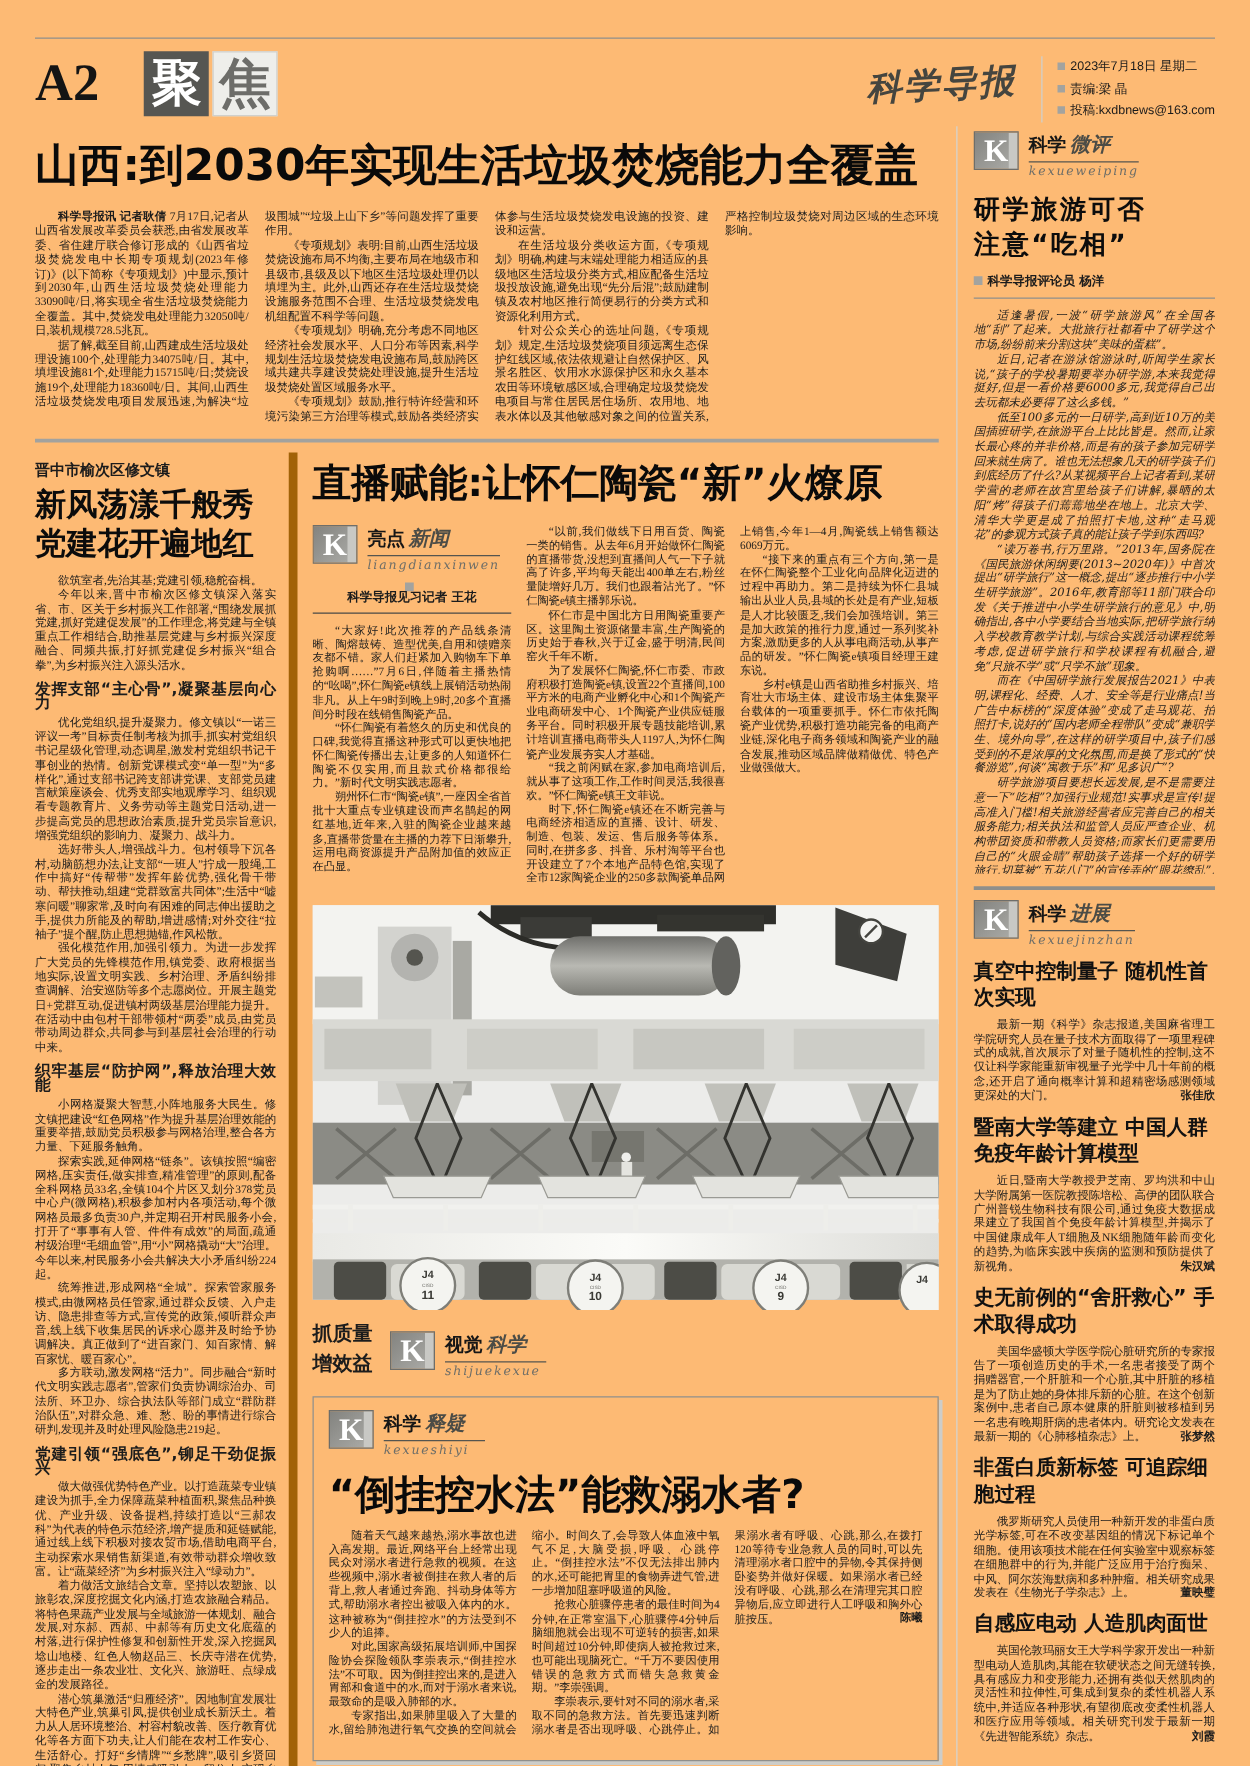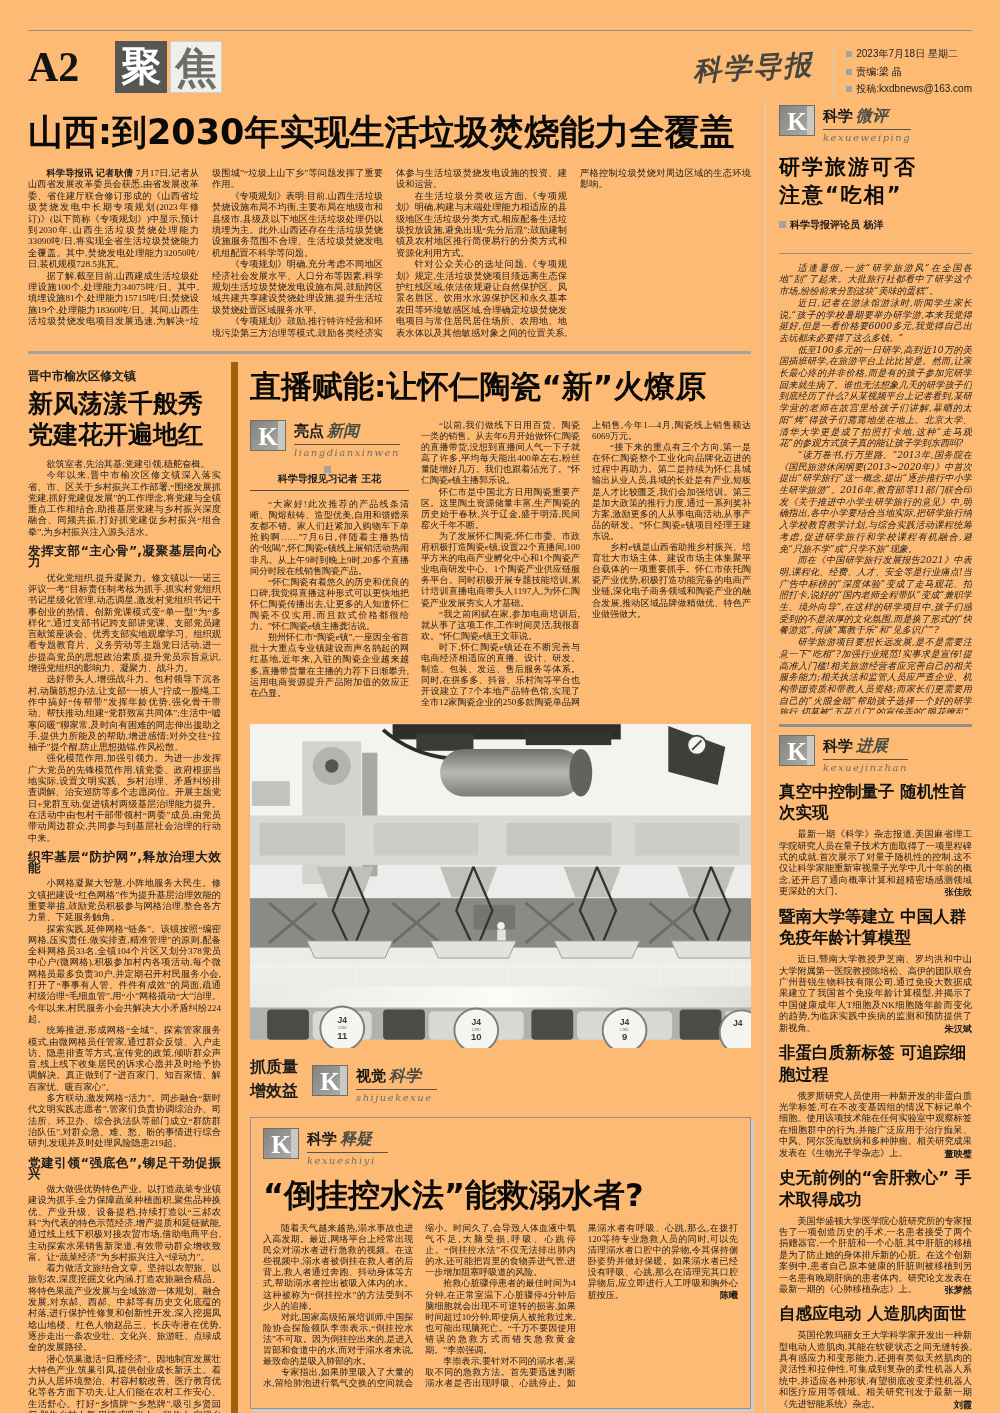--- a/index.html
+++ b/index.html
@@ -70,21 +70,21 @@
   .cap-badge { width:128px; flex:0 0 auto; padding-top:4px; }
 
   
   .qa-box { border:1px solid #90908c; box-shadow:3px 3px 0 #cdcdc9; margin-top:9px; padding:10px 12px 8px; height:292px; overflow:hidden; }
   .qa-title { font-family:"DejaVu Sans", sans-serif; font-size:32px; font-weight:900; white-space:nowrap; color:#0a0a0a; margin:8px 0 5px; }
   .qa-sub { font-family:"DejaVu Sans", sans-serif; font-size:15px; font-weight:bold; margin-bottom:8px; }
   .qa-cols { column-count:3; column-gap:12px; column-fill:auto; height:168px; overflow:hidden; font-size:9px; line-height:11.1px; text-align:justify; }
 
   
   .review-title { font-family:"DejaVu Sans", sans-serif; font-size:21px; font-weight:900; line-height:1.35; letter-spacing:2px; margin:10px 0 8px; color:#0c0c0c; }
-  .review-byline { display:flex; align-items:center; font-family:"DejaVu Sans", sans-serif; font-size:10px; font-weight:bold; border-bottom:1px solid #8f8f8b; padding:0 0 21px; margin-bottom:8px; }
+  .review-byline { display:flex; align-items:center; font-family:"DejaVu Sans", sans-serif; font-size:10px; font-weight:bold; border-bottom:1px solid #8f8f8b; padding:0 0 6px; margin-bottom:8px; }
   .review-body { font:italic 9.2px/11.7px "DejaVu Serif", serif; text-align:justify; height:452px; overflow:hidden; }
   .review-body p { text-indent:2em; }
   .rail-rule { border-top:3px solid #8f8f8b; margin:10px 0 8px; }
   .prog-item { margin-bottom:7px; }
   .prog-title { font-family:"DejaVu Sans", sans-serif; font-size:16.5px; font-weight:bold; line-height:1.32; margin:8px 0 5px; color:#111; }
   .prog-body { font-size:9.2px; line-height:11.4px; text-align:justify; text-indent:2em; }
 </style>
 </head>
 <body>
 
@@ -160,21 +160,21 @@
                     </div>
                   <div class="kb-pinyin">liangdianxinwen</div>
                 </div>
               </div>
               <div class="byline-row">
                   <span class="sq"></span>
                   <span>科学导报见习记者 王花</span>
                 </div>
             </div>
             <p>“大家好!此次推荐的产品线条清晰、陶熔鼓铸、造型优美,自用和馈赠亲友都不错。家人们赶紧加入购物车下单抢购啊……”7月6日,伴随着主播热情的“吆喝”,怀仁陶瓷e镇线上展销活动热闹非凡。从上午9时到晚上9时,20多个直播间分时段在线销售陶瓷产品。</p>
-            <p>“怀仁陶瓷有着悠久的历史和优良的口碑,我觉得直播这种形式可以更快地把怀仁陶瓷传播出去,让更多的人知道怀仁陶瓷不仅实用,而且款式价格都很给力。”怀仁陶瓷e镇主播龚洁说。</p>
+            <p>“怀仁陶瓷有着悠久的历史和优良的口碑,我觉得直播这种形式可以更快地把怀仁陶瓷传播出去,让更多的人知道怀仁陶瓷不仅实用,而且款式价格都很给力。”新时代文明实践志愿者。</p>
             <p>朔州怀仁市“陶瓷e镇”,一座因全省首批十大重点专业镇建设而声名鹊起的网红基地,近年来,入驻的陶瓷企业越来越多,直播带货量在主播的力荐下日渐攀升,运用电商资源提升产品附加值的效应正在凸显。</p>
             <p>“以前,我们做线下日用百货、陶瓷一类的销售。从去年6月开始做怀仁陶瓷的直播带货,没想到直播间人气一下子就高了许多,平均每天能出400单左右,粉丝量陡增好几万。我们也跟着沾光了。”怀仁陶瓷e镇主播郭乐说。</p>
             <p>怀仁市是中国北方日用陶瓷重要产区。这里陶土资源储量丰富,生产陶瓷的历史始于春秋,兴于辽金,盛于明清,民间窑火千年不断。</p>
             <p>为了发展怀仁陶瓷,怀仁市委、市政府积极打造陶瓷e镇,设置22个直播间,100平方米的电商产业孵化中心和1个陶瓷产业电商研发中心、1个陶瓷产业供应链服务平台。同时积极开展专题技能培训,累计培训直播电商带头人1197人,为怀仁陶瓷产业发展夯实人才基础。</p>
             <p>“我之前闲赋在家,参加电商培训后,就从事了这项工作,工作时间灵活,我很喜欢。”怀仁陶瓷e镇王文菲说。</p>
             <p>时下,怀仁陶瓷e镇还在不断完善与电商经济相适应的直播、设计、研发、制造、包装、发运、售后服务等体系。同时,在拼多多、抖音、乐村淘等平台也开设建立了7个本地产品特色馆,实现了全市12家陶瓷企业的250多款陶瓷单品网上销售,今年1—4月,陶瓷线上销售额达6069万元。</p>
             <p>“接下来的重点有三个方向,第一是在怀仁陶瓷整个工业化向品牌化迈进的过程中再助力。第二是持续为怀仁县城输出从业人员,县域的长处是有产业,短板是人才比较匮乏,我们会加强培训。第三是加大政策的推行力度,通过一系列奖补方案,激励更多的人从事电商活动,从事产品的研发。”怀仁陶瓷e镇项目经理王建东说。</p>
             <p>乡村e镇是山西省助推乡村振兴、培育壮大市场主体、建设市场主体集聚平台载体的一项重要抓手。怀仁市依托陶瓷产业优势,积极打造功能完备的电商产业链,深化电子商务领域和陶瓷产业的融合发展,推动区域品牌做精做优、特色产业做强做大。</p>
           </div>
 
@@ -382,26 +382,26 @@
 
       <div class="prog-item">
         <div class="prog-title">真空中控制量子 随机性首次实现</div>
         <div class="prog-body"><span>最新一期《科学》杂志报道,美国麻省理工学院研究人员在量子技术方面取得了一项里程碑式的成就,首次展示了对量子随机性的控制,这不仅让科学家能重新审视量子光学中几十年前的概念,还开启了通向概率计算和超精密场感测领域更深处的大门。</span><span class="author">张佳欣</span></div>
       </div>
       <div class="prog-item">
         <div class="prog-title">暨南大学等建立 中国人群免疫年龄计算模型</div>
         <div class="prog-body"><span>近日,暨南大学教授尹芝南、罗均洪和中山大学附属第一医院教授陈培松、高伊的团队联合广州普锐生物科技有限公司,通过免疫大数据成果建立了我国首个免疫年龄计算模型,并揭示了中国健康成年人T细胞及NK细胞随年龄而变化的趋势,为临床实践中疾病的监测和预防提供了新视角。</span><span class="author">朱汉斌</span></div>
       </div>
       <div class="prog-item">
+        <div class="prog-title">史无前例的“舍肝救心” 手术取得成功</div>
+        <div class="prog-body"><span>美国华盛顿大学医学院心脏研究所的专家报告了一项创造历史的手术,一名患者接受了两个捐赠器官,一个肝脏和一个心脏,其中肝脏的移植是为了防止她的身体排斥新的心脏。在这个创新案例中,患者自己原本健康的肝脏则被移植到另一名患有晚期肝病的患者体内。研究论文发表在最新一期的《心肺移植杂志》上。</span><span class="author">张梦然</span></div>
+      </div>
+      <div class="prog-item">
         <div class="prog-title">非蛋白质新标签 可追踪细胞过程</div>
         <div class="prog-body"><span>俄罗斯研究人员使用一种新开发的非蛋白质光学标签,可在不改变基因组的情况下标记单个细胞。使用该项技术能在任何实验室中观察标签在细胞群中的行为,并能广泛应用于治疗痴呆、中风、阿尔茨海默病和多种肿瘤。相关研究成果发表在《生物光子学杂志》上。</span><span class="author">董映璧</span></div>
-      </div>
-      <div class="prog-item">
-        <div class="prog-title">史无前例的“舍肝救心” 手术取得成功</div>
-        <div class="prog-body"><span>美国华盛顿大学医学院心脏研究所的专家报告了一项创造历史的手术,一名患者接受了两个捐赠器官,一个肝脏和一个心脏,其中肝脏的移植是为了防止她的身体排斥新的心脏。在这个创新案例中,患者自己原本健康的肝脏则被移植到另一名患有晚期肝病的患者体内。研究论文发表在最新一期的《心肺移植杂志》上。</span><span class="author">张梦然</span></div>
       </div>
       <div class="prog-item">
         <div class="prog-title">自感应电动 人造肌肉面世</div>
         <div class="prog-body"><span>英国伦敦玛丽女王大学科学家开发出一种新型电动人造肌肉,其能在软硬状态之间无缝转换,具有感应力和变形能力,还拥有类似天然肌肉的灵活性和拉伸性,可集成到复杂的柔性机器人系统中,并适应各种形状,有望彻底改变柔性机器人和医疗应用等领域。相关研究刊发于最新一期《先进智能系统》杂志。</span><span class="author">刘霞</span></div>
       </div>
     </div>
   </div>
 </div>
 
 </body></html>

